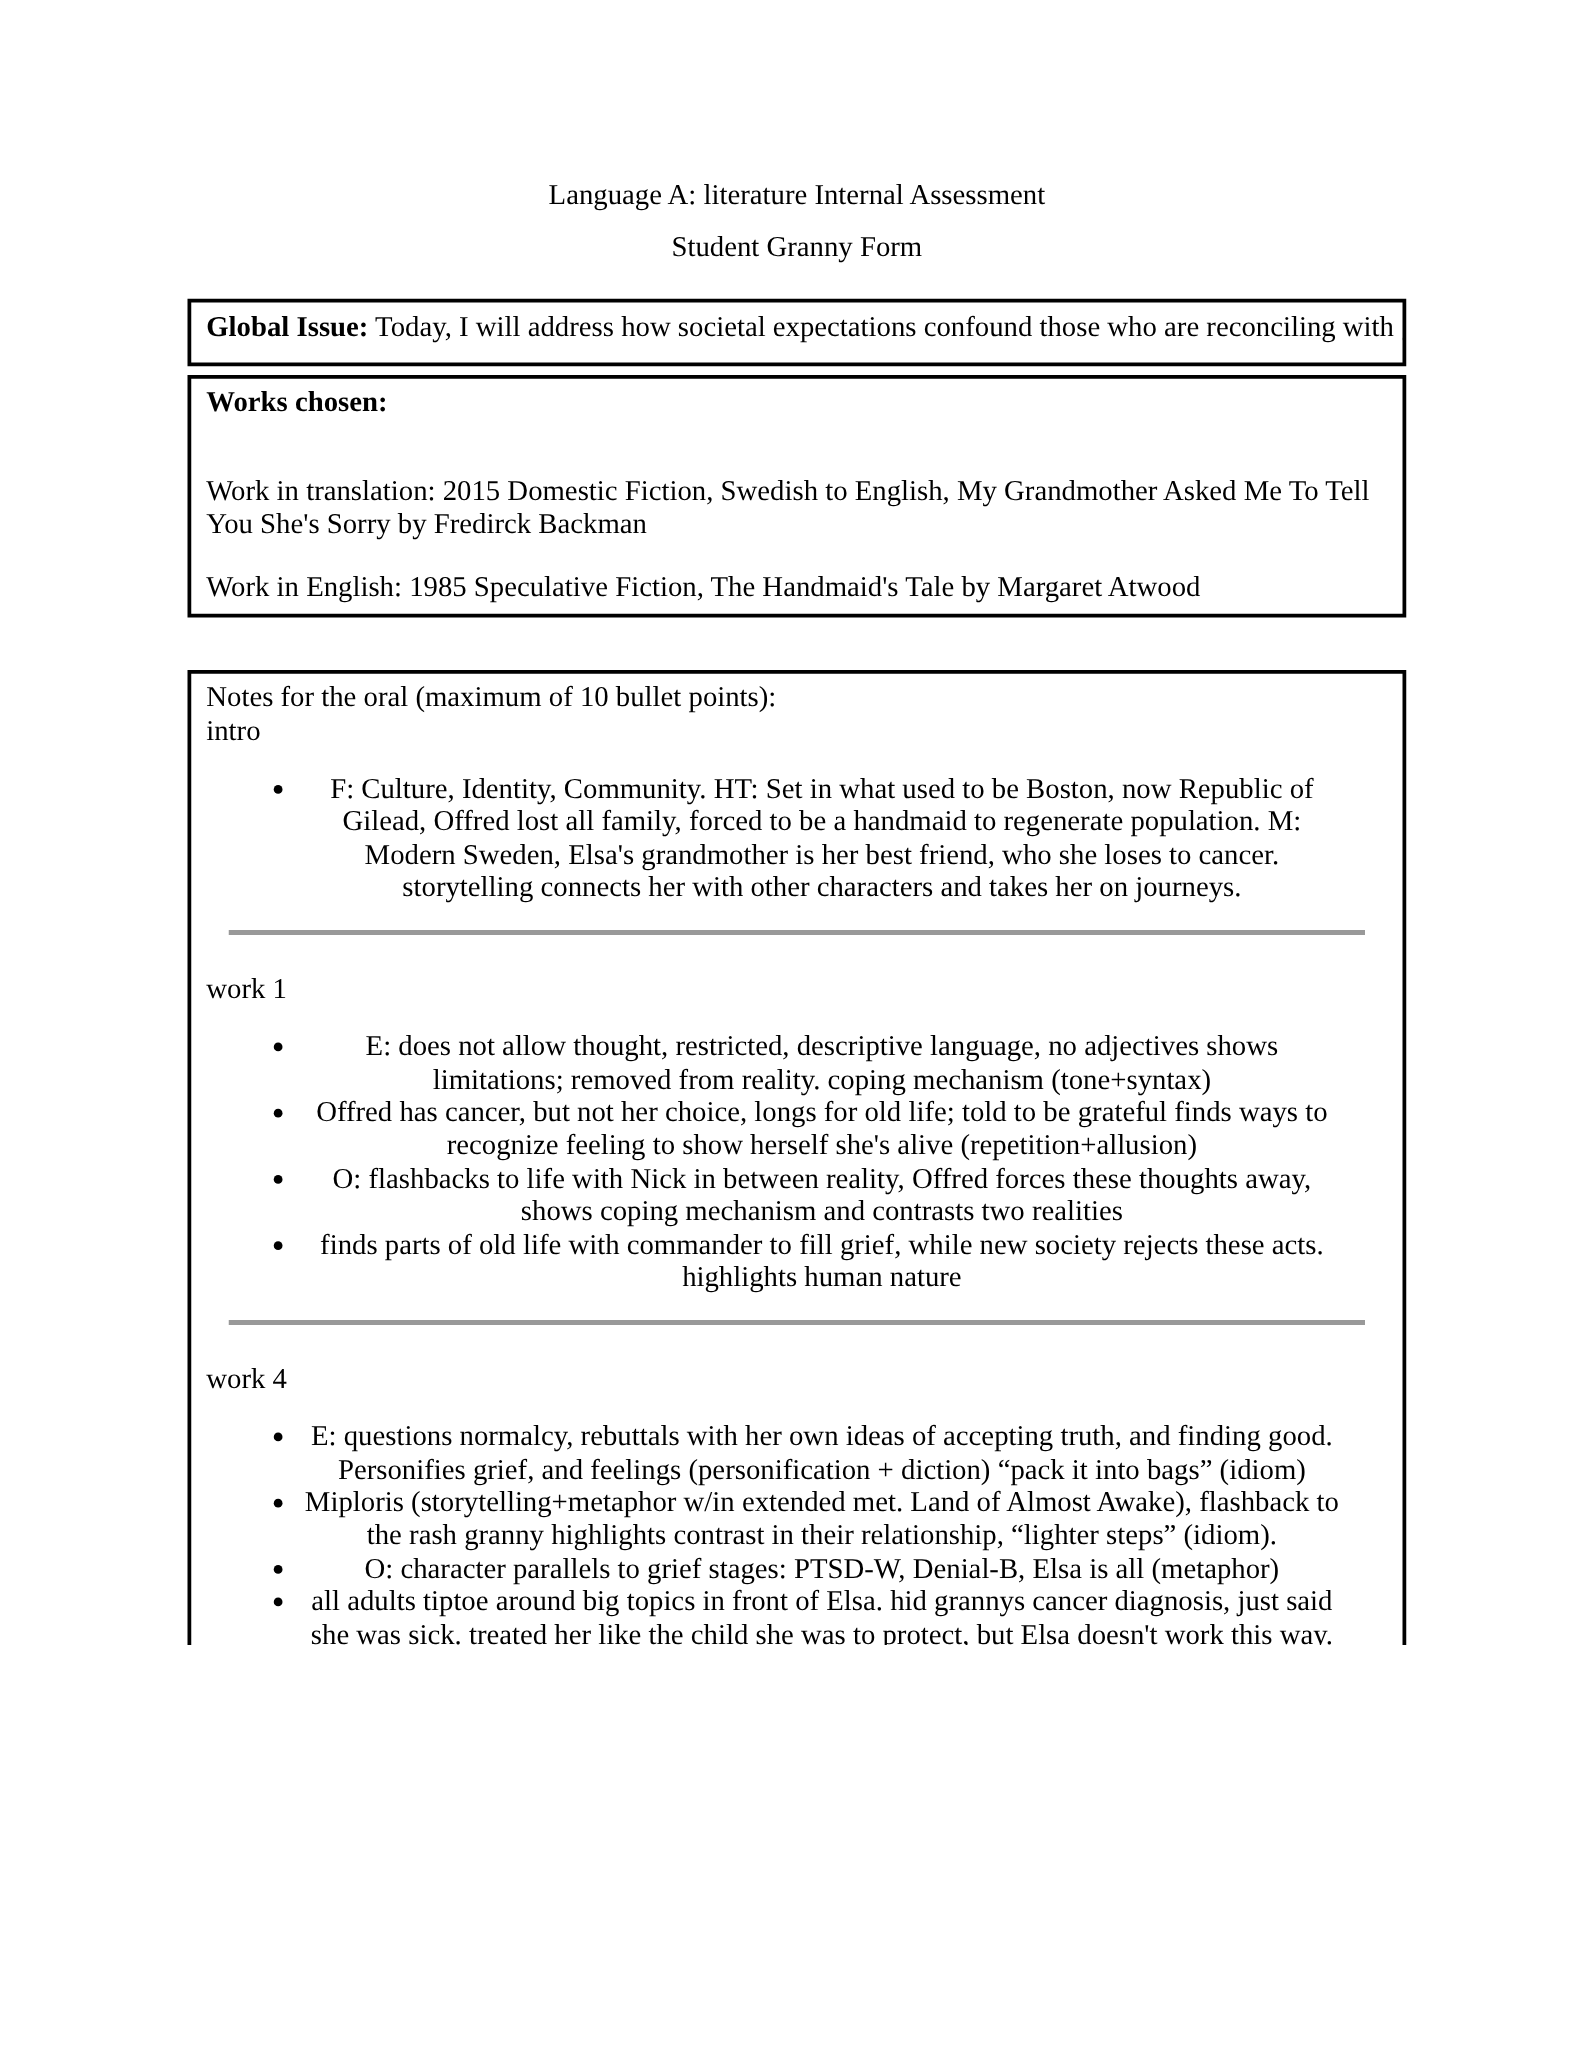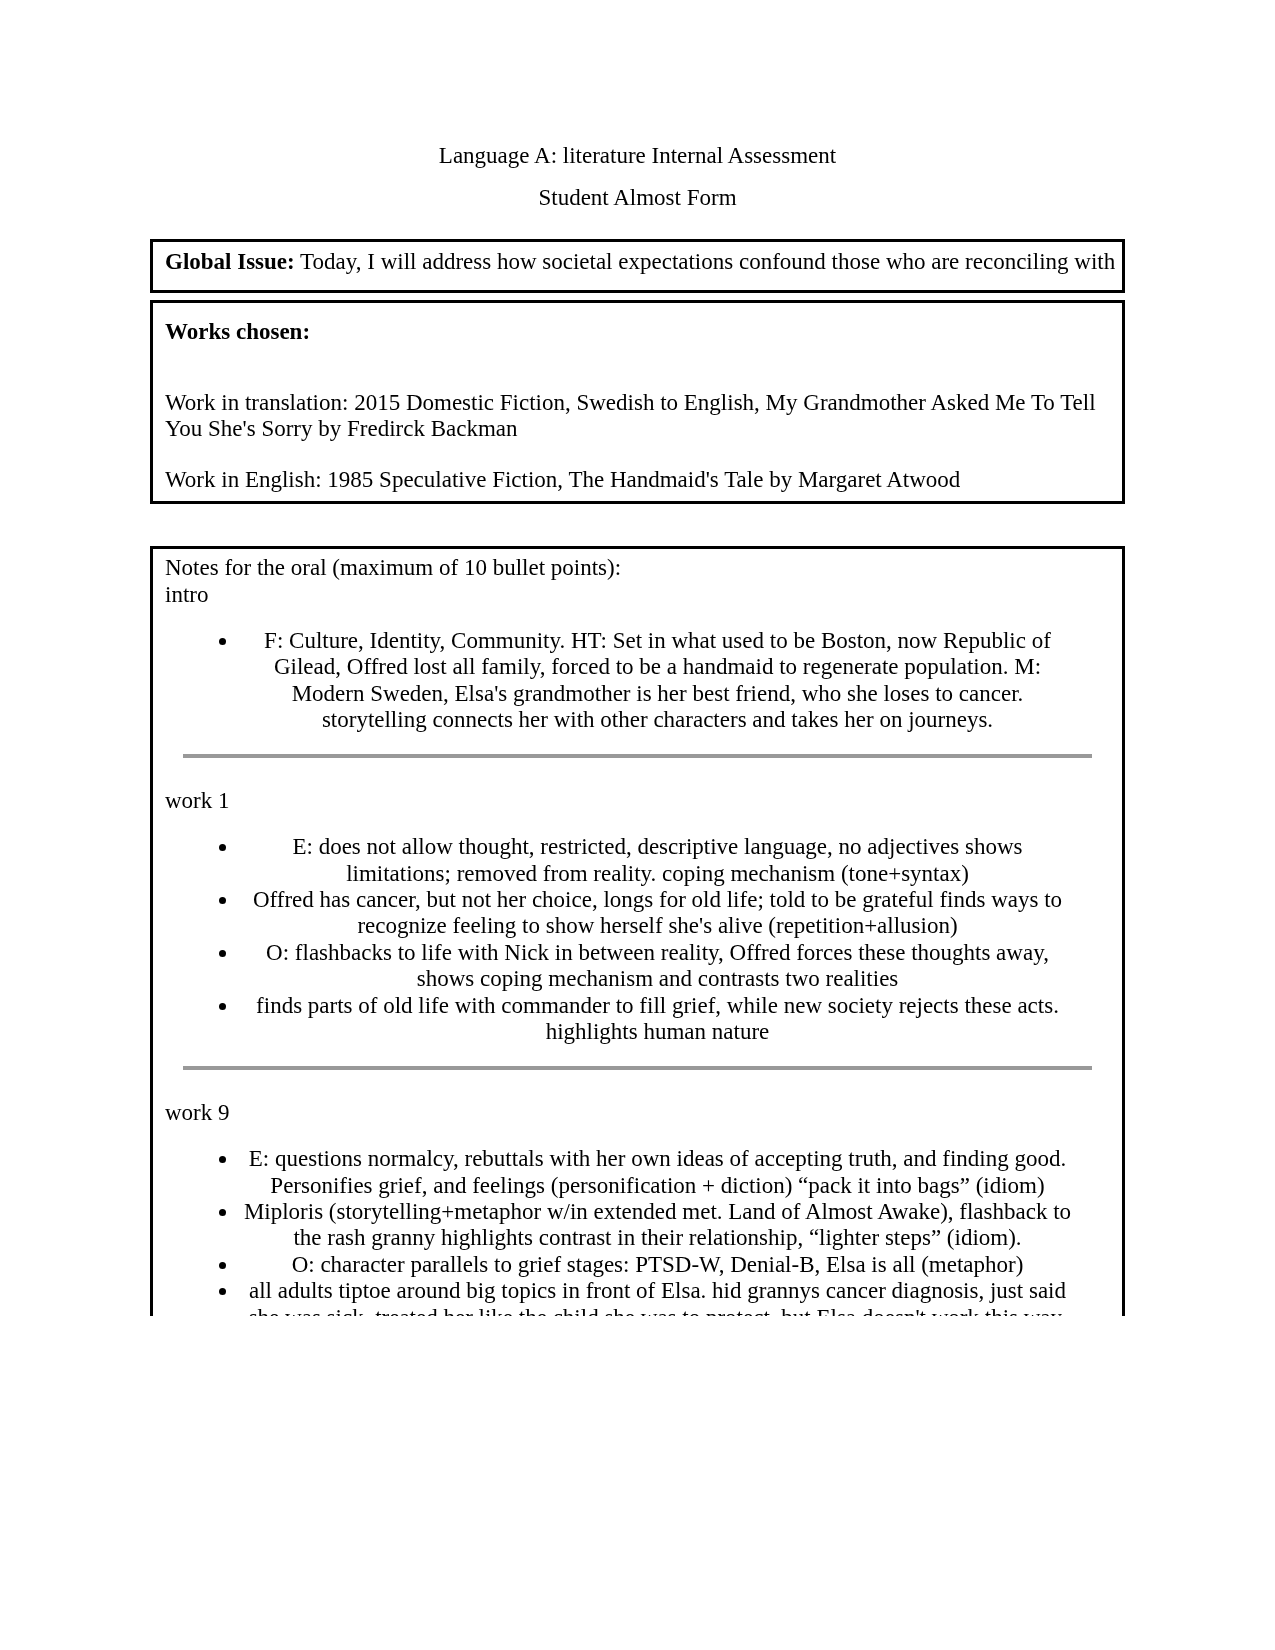--- a/index.html
+++ b/index.html
@@ -34,21 +34,21 @@
     border: 3px solid #000000;
     padding: 6px 12px;
   }
   .box-global {
     padding: 7px 12px 15px 12px;
     margin-bottom: 7px;
     overflow: hidden;
   }
   .box-global .line { white-space: nowrap; }
   .box-works {
-    padding: 16px 12px 8px 12px;
+    padding: 6px 12px 8px 12px;
   }
   .box-notes {
     margin-top: 42px;
     padding: 6px 12px 14px 12px;
   }
   .line {
     margin: 0;
   }
   .bold { font-weight: bold; }
   .work-translation { margin-bottom: 24px; margin-top: 44px; }
@@ -69,21 +69,21 @@
     border-top: 4px solid #999999;
     margin: 20px 18px 30px 18px;
   }
 </style>
 </head>
 <body>
 
 <div class="page">
 
   <p class="doc-title">Language A: literature Internal Assessment</p>
-  <p class="doc-subtitle">Student Almost Form</p>
+  <p class="doc-subtitle">Student Granny Form</p>
 
   <div class="box box-global">
     <p class="line"><b>Global Issue:</b> <span>Today, I will address how societal expectations confound those who are reconciling with grief</span></p>
   </div>
 
   <div class="box box-works">
     <p class="line bold">Works chosen:</p>
     <p class="line work-translation">Work in translation: 2015 Domestic Fiction, Swedish to English, My Grandmother Asked Me To Tell You She's Sorry by Fredirck Backman</p>
     <p class="line">Work in English: 1985 Speculative Fiction, The Handmaid's Tale by Margaret Atwood</p>
   </div>
@@ -106,21 +106,21 @@
         <li>E: does not allow thought, restricted, descriptive language, no adjectives shows limitations; removed from reality. coping mechanism (tone+syntax)</li>
         <li>Offred has cancer, but not her choice, longs for old life; told to be grateful finds ways to recognize feeling to show herself she's alive (repetition+allusion)</li>
         <li>O: flashbacks to life with Nick in between reality, Offred forces these thoughts away, shows coping mechanism and contrasts two realities</li>
         <li>finds parts of old life with commander to fill grief, while new society rejects these acts. highlights human nature</li>
       </ul>
     </div>
 
     <hr class="divider">
 
     <div class="section">
-      <p class="line section-label">work 9</p>
+      <p class="line section-label">work 4</p>
       <ul class="bullets">
         <li>E: questions normalcy, rebuttals with her own ideas of accepting truth, and finding good. Personifies grief, and feelings (personification + diction)  “pack it into bags” (idiom)</li>
         <li>Miploris (storytelling+metaphor w/in extended met. Land of Almost Awake), flashback to the rash granny highlights contrast in their relationship, “lighter steps” (idiom).</li>
         <li>O: character parallels to grief stages: PTSD-W, Denial-B, Elsa is all (metaphor)</li>
         <li>all adults tiptoe around big topics in front of Elsa. hid grannys cancer diagnosis, just said she was sick. treated her like the child she was to protect, but Elsa doesn't work this way. Granny is her shield (metaphor). Elsa is everyone shield after the letters and scavenger hunt (symbolism)</li>
       </ul>
     </div>
 
     <hr class="divider">
 

